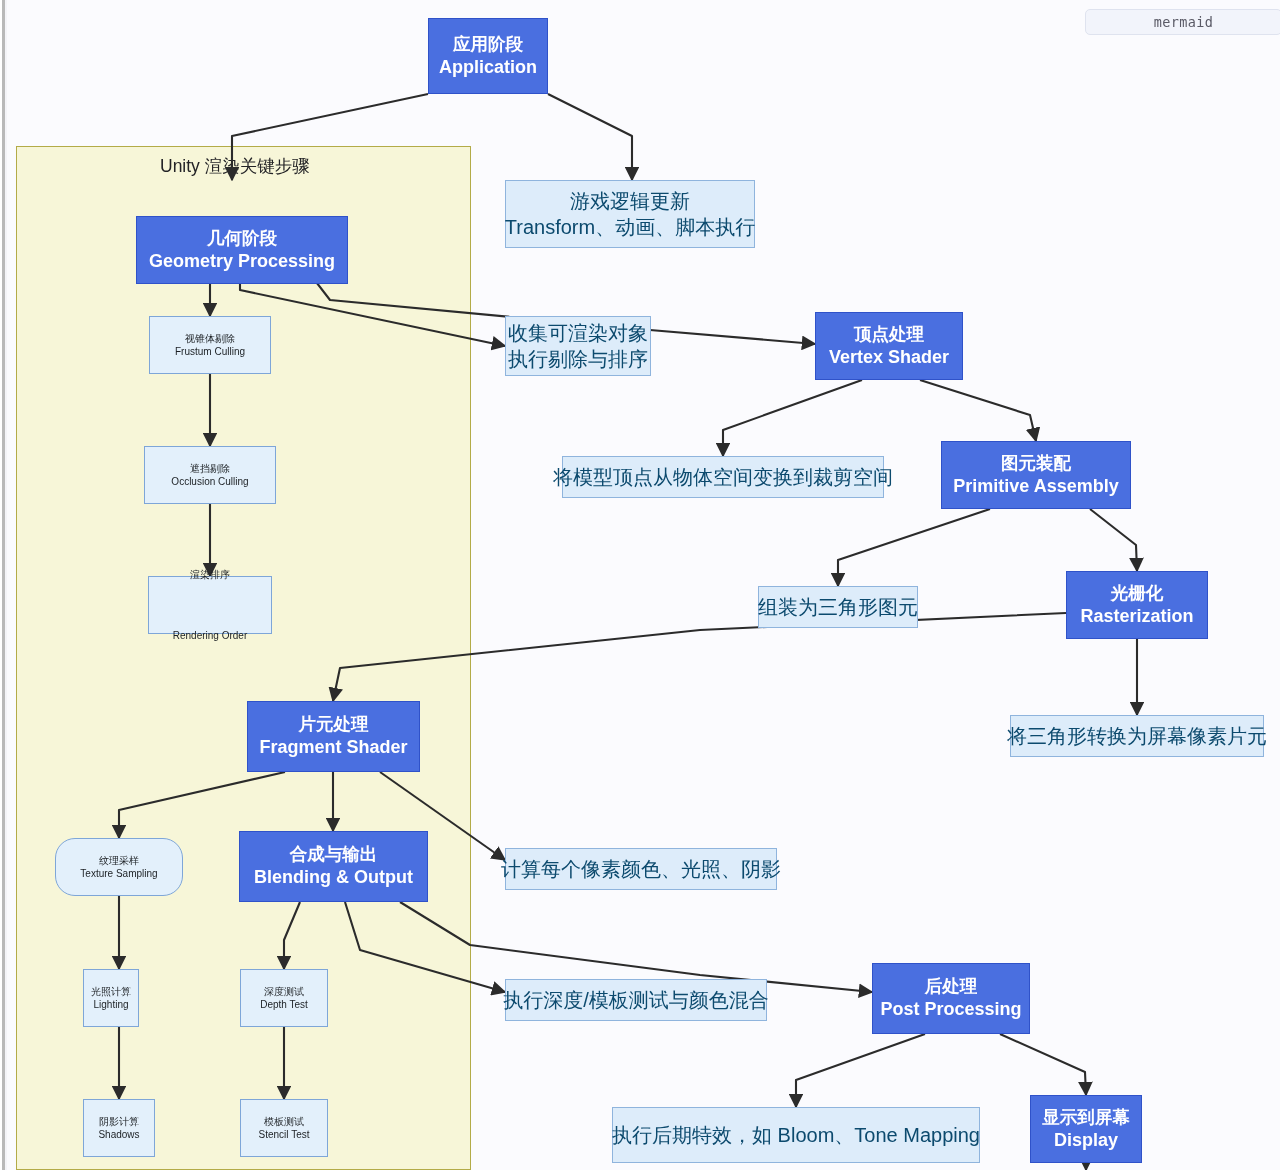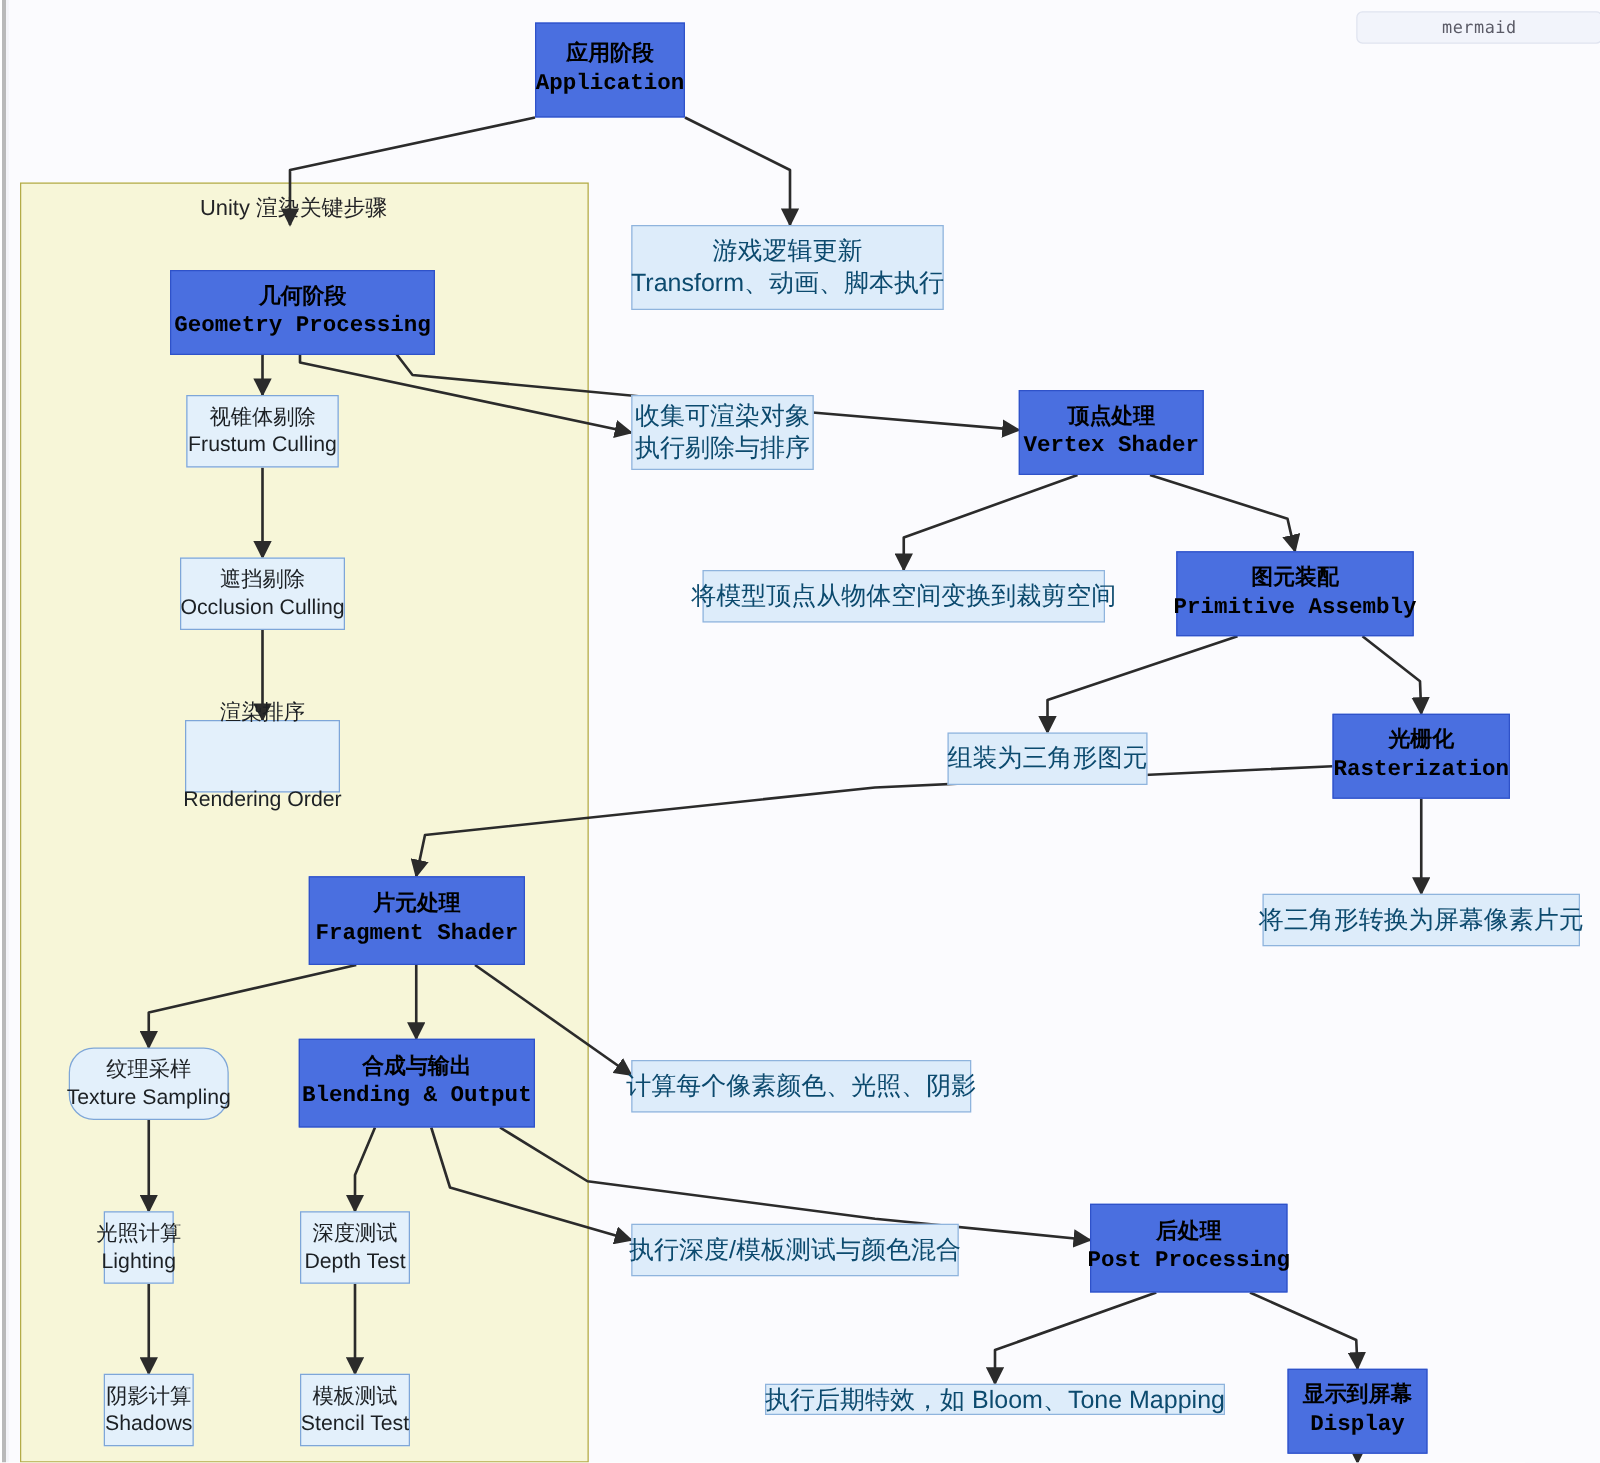--- a/index.html
+++ b/index.html
@@ -41,34 +41,33 @@
     flex-direction: column;
     align-items: center;
     justify-content: center;
     text-align: center;
     line-height: 1.3;
   }
   
   .n-primary {
     background: #4a6fe0;
     border: 1.6px solid #2f52c9;
-    color: #000000;
+    color: #ffffff;
     font-weight: bold;
     font-size: 17.5px;
-    font-family: Liberation Mono, monospace;
   }
   .n-primary .zh { font-size: 17.5px; }
   .n-primary .en { font-size: 18px; }
   
   .n-sec {
     background: #e3f0fb;
     border: 1.1px solid #7ea6d8;
     color: #1c2024;
     font-weight: normal;
-    font-size: 17px;
+    font-size: 10px;
   }
   
   .n-note {
     background: #ddecfa;
     border: 1.1px solid #8fb4dd;
     color: #0c4a6e;
     font-size: 20px;
     padding: 4px 9px;
   }
   .subgraph {
@@ -225,21 +224,21 @@
         <span class="zh">模板测试</span>
         <span class="en">Stencil Test</span>
       </div>
       <div class="node n-note" style="left: 505px; top: 979px; width: 262px; height: 42px;">
         <span class="zh">执行深度/模板测试与颜色混合</span>
       </div>
       <div class="node n-primary" style="left: 872px; top: 963px; width: 158px; height: 71px;">
         <span class="zh">后处理</span>
         <span class="en">Post Processing</span>
       </div>
-      <div class="node n-note" style="left: 612px; top: 1107px; width: 368px; height: 25px;">
+      <div class="node n-note" style="left: 612px; top: 1107px; width: 368px; height: 56px;">
         <span class="zh">执行后期特效，如 Bloom、Tone Mapping</span>
       </div>
       <div class="node n-primary" style="left: 1030px; top: 1095px; width: 112px; height: 68px;">
         <span class="zh">显示到屏幕</span>
         <span class="en">Display</span>
       </div>
     </div>
 
   <div id="mermaid-badge" style="left:1069px; top:9px; width:197px; height:26px;margin-left:16px;">
     <span>mermaid</span>

